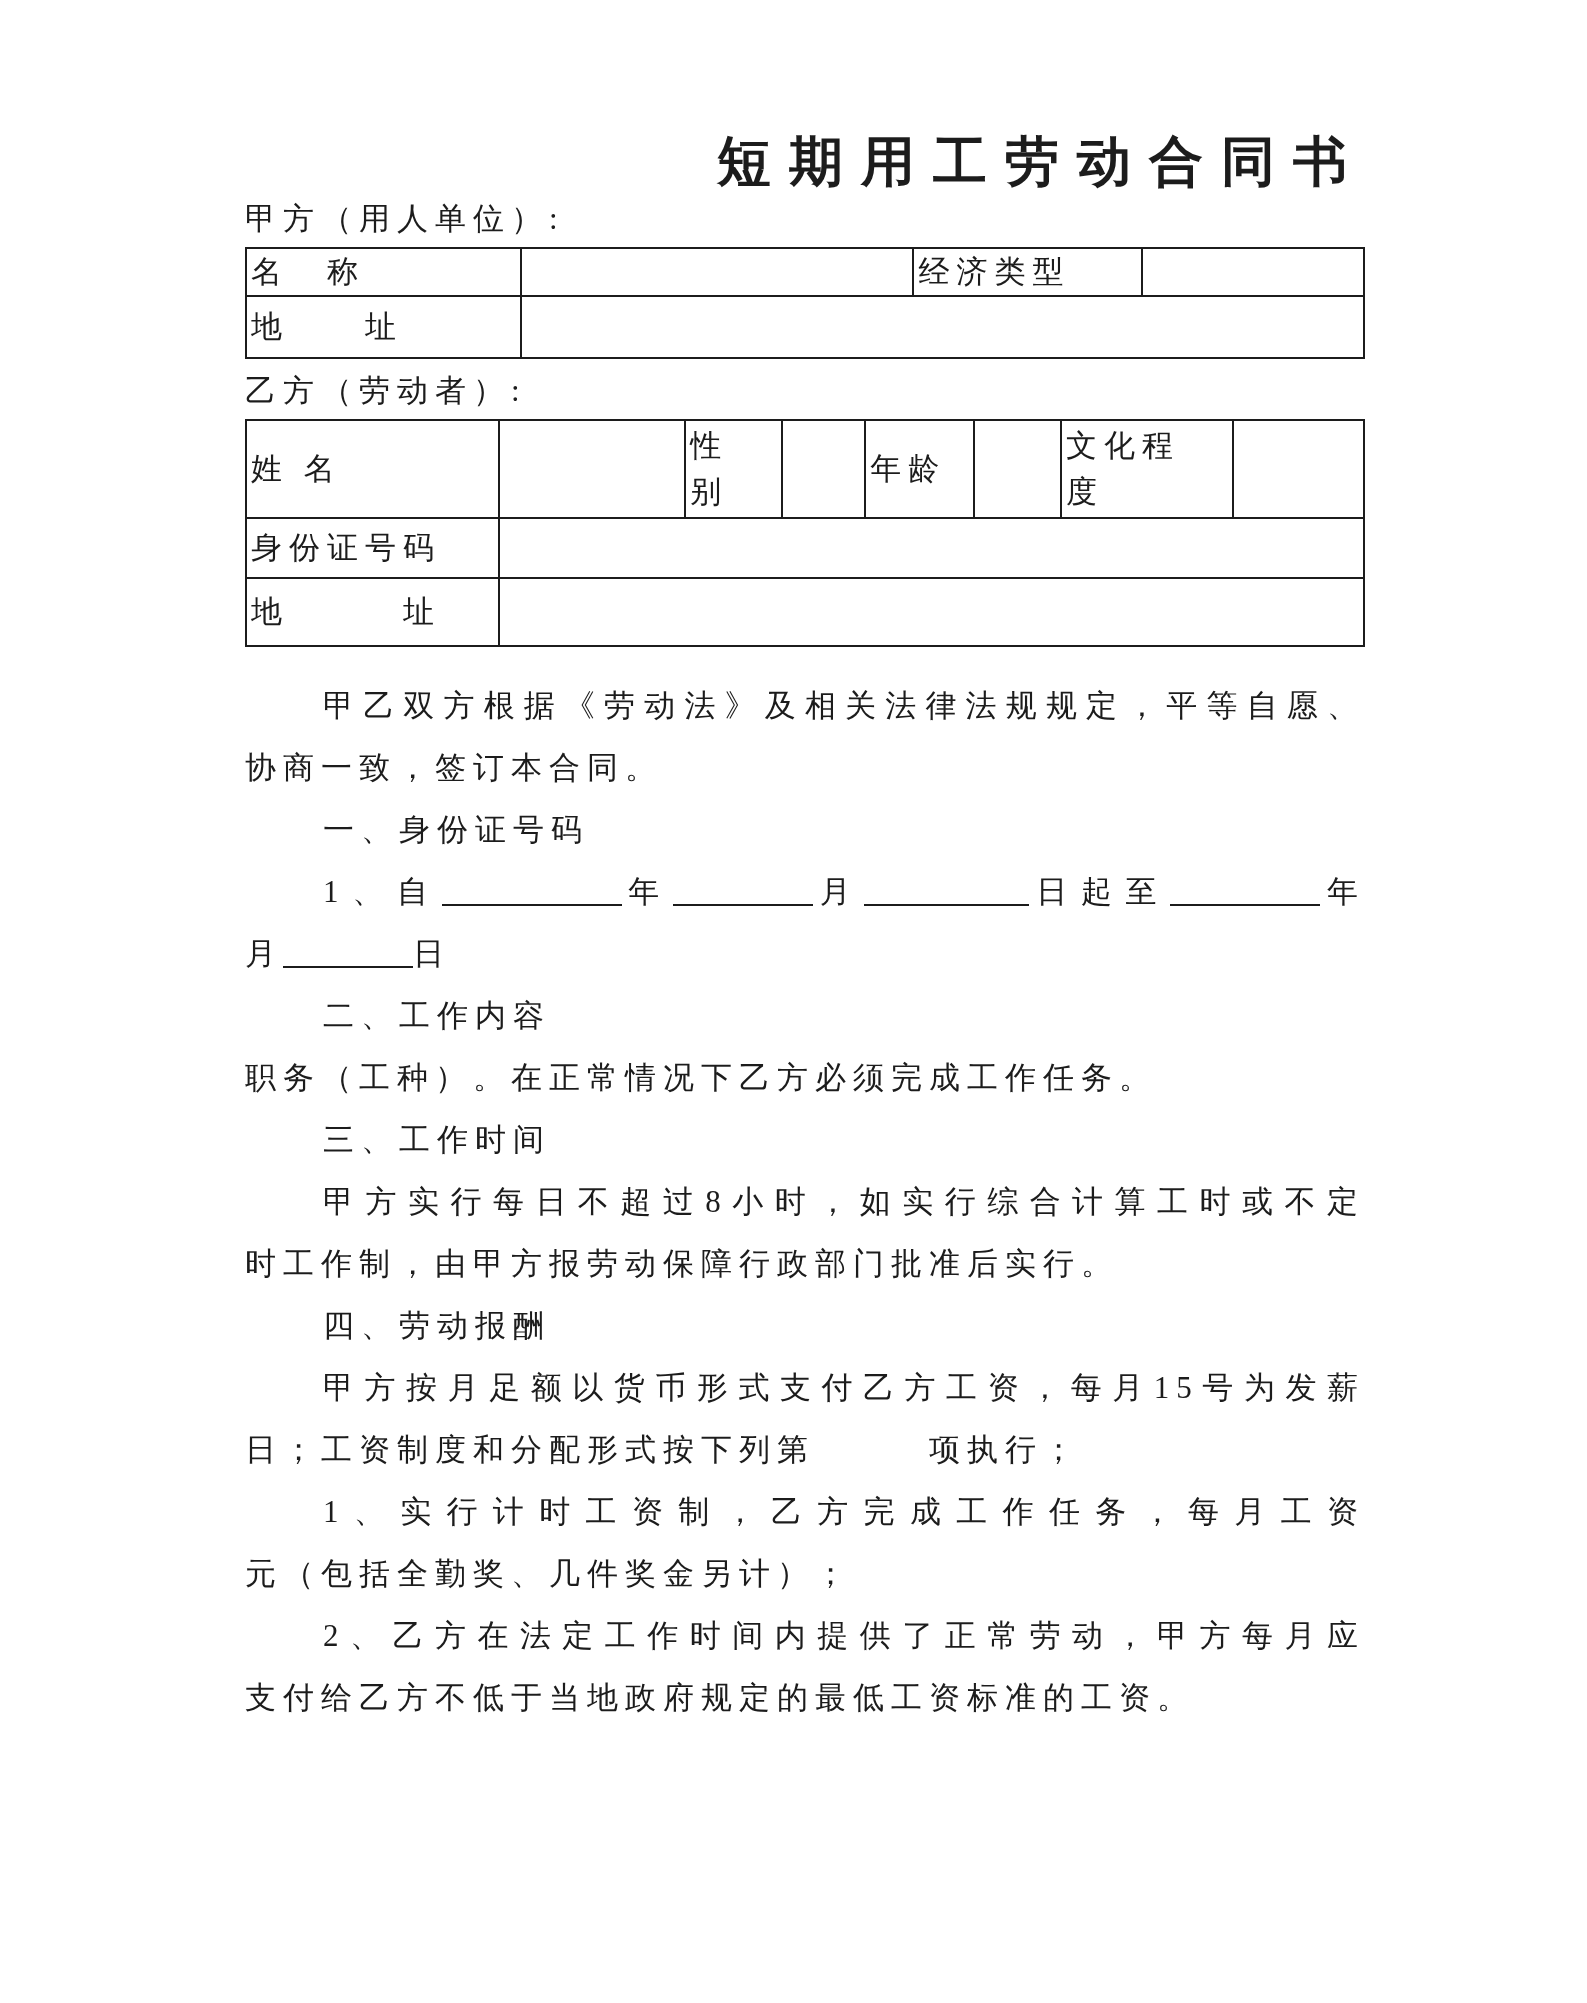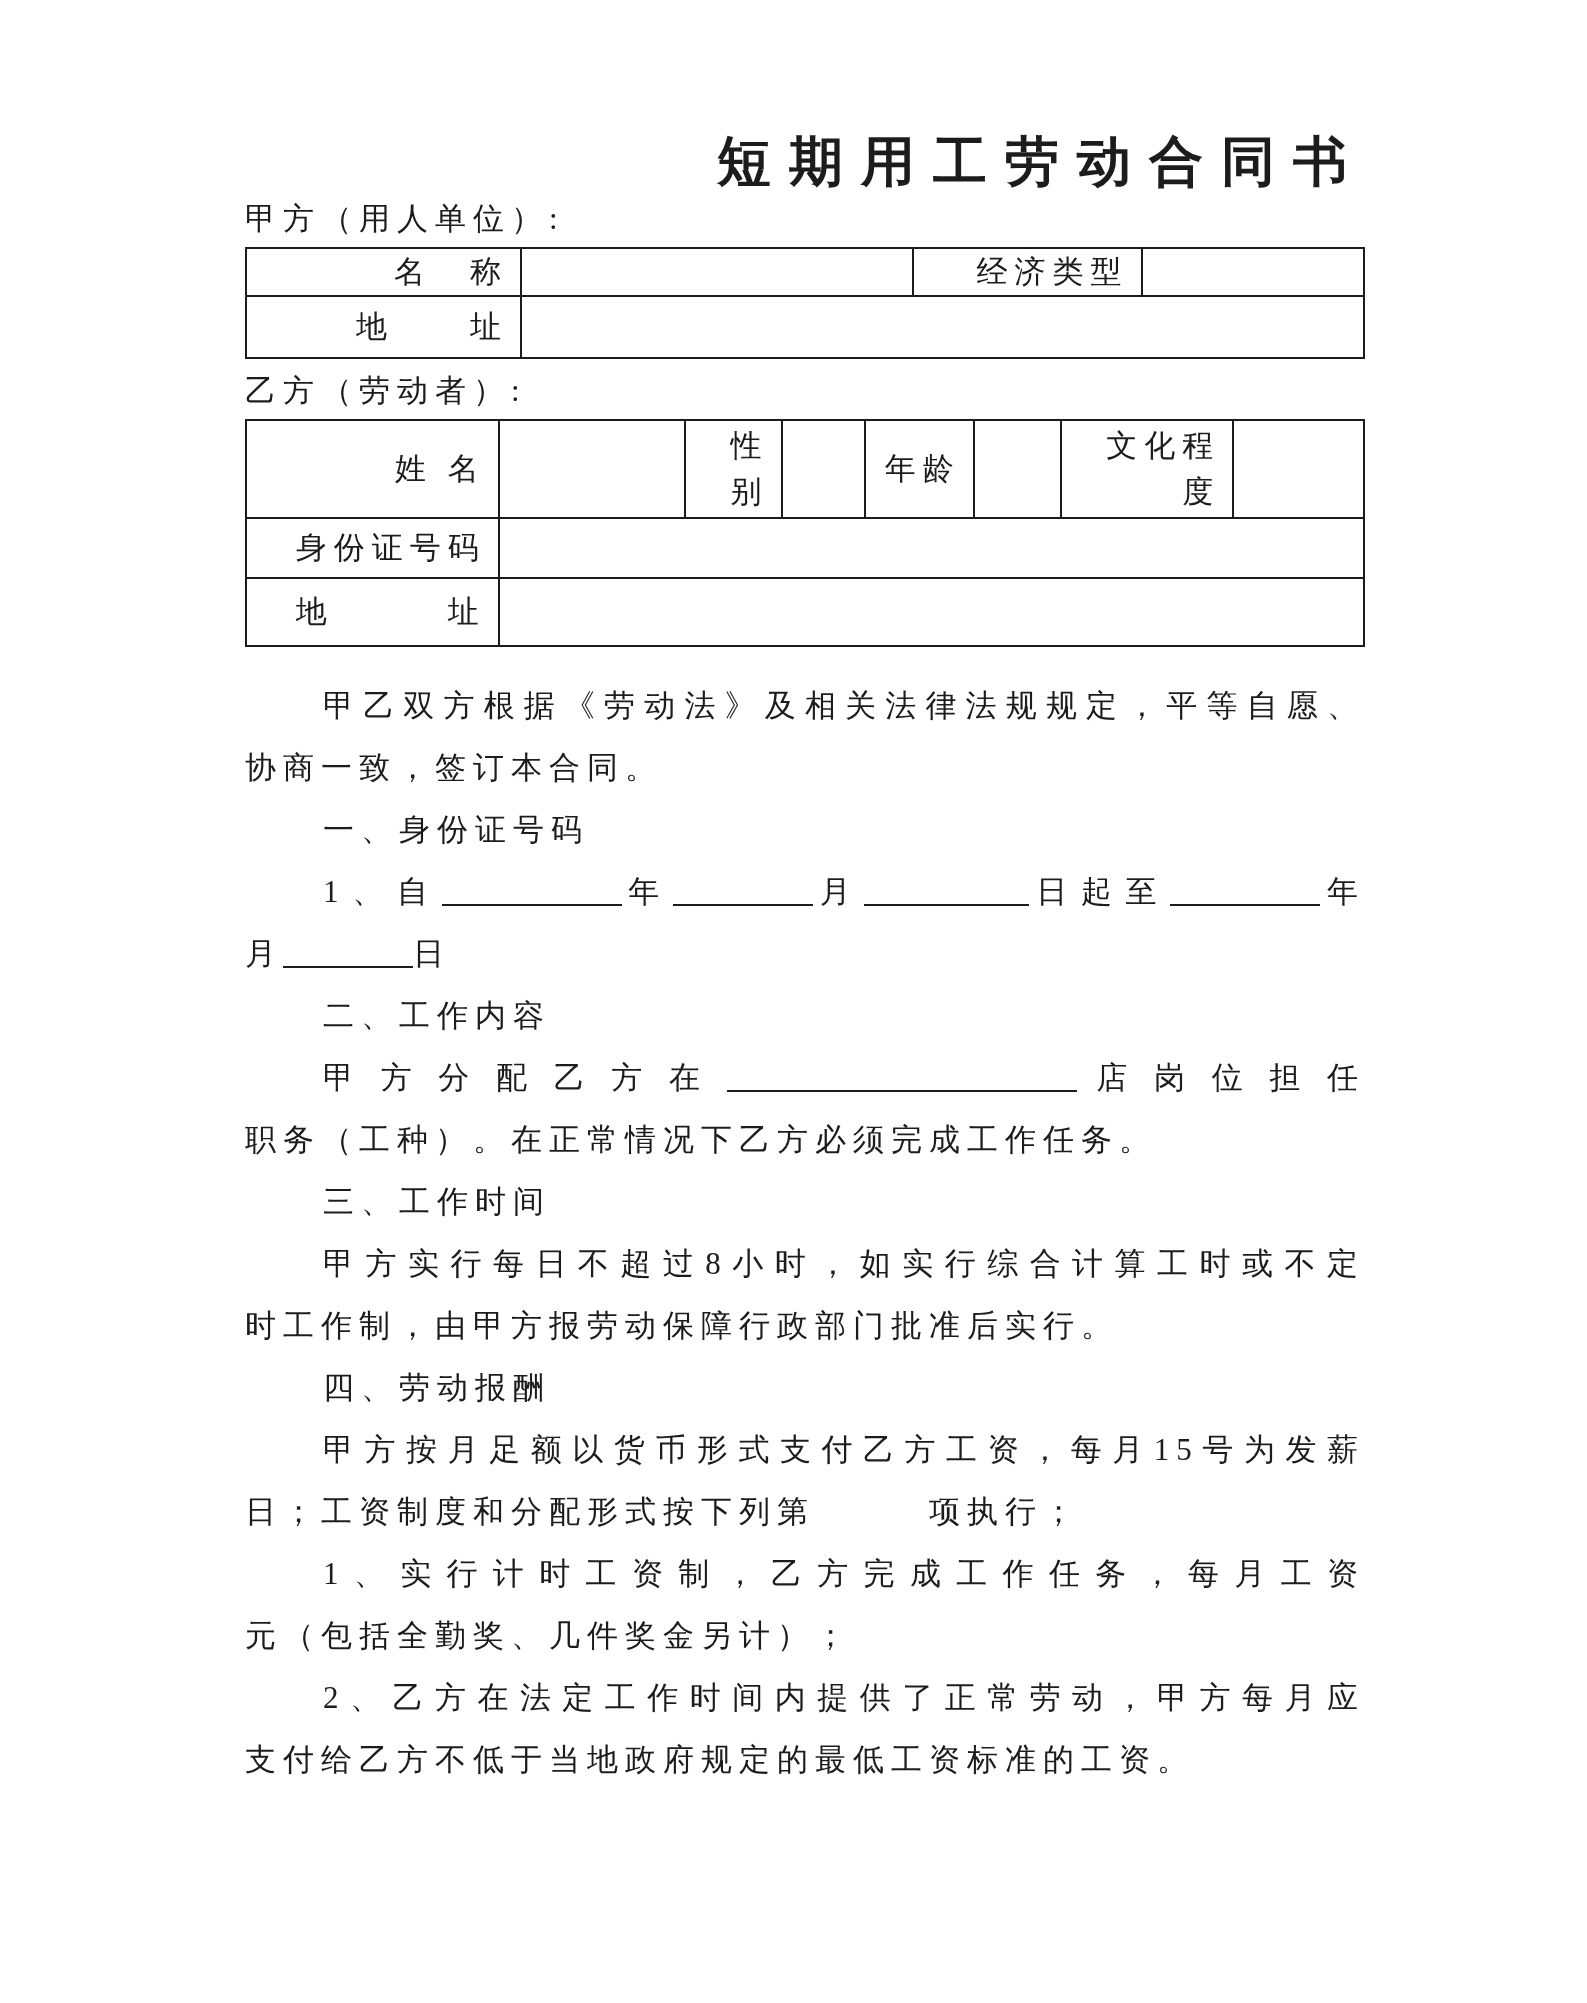--- a/index.html
+++ b/index.html
@@ -31,25 +31,25 @@
   .label-b { margin-top:12px; }
 
   table.form {
     border-collapse:collapse;
     table-layout:fixed;
     width:100%;
     margin-top:8px;
   }
   table.form td {
     border:2px solid #1c1c1c;
-    text-align:right;
+    text-align:left;
     vertical-align:middle;
     font-size:31px;
     letter-spacing:7px;
-    padding:2px 12px;
+    padding:2px 4px;
     overflow:hidden;
   }
   tr.r-a1 { height:48px; }
   tr.r-a2 { height:90px; }
   tr.r-a3 { height:62px; }
   tr.r-b1 { height:92px;margin-left:22px; }
   tr.r-b2 { height:60px; }
   tr.r-b3 { height:68px; }
   td .two-line { display:block; line-height:42px; }
   td .wrap-narrow { display:inline-block; max-width:42px;  line-height:46px; }
@@ -141,21 +141,20 @@
     </tbody>
       </table>
 
     <div class="contract-body">
         <div class="line indent stretch"><span>甲乙双方根据《劳动法》及相关法律法规规定，平等自愿、</span></div>
         <div class="line"><span>协商一致，签订本合同。</span></div>
         <div class="line indent"><span>一、身份证号码</span></div>
         <div class="line indent stretch"><span>1、自</span><span class="blank" style="width: 180px;"></span><span>年</span><span class="blank" style="width: 140px;"></span><span>月</span><span class="blank" style="width: 165px;"></span><span>日起至</span><span class="blank" style="width: 150px;"></span><span>年</span></div>
         <div class="line"><span>月</span><span class="blank" style="width: 130px;"></span><span>日</span></div>
         <div class="line indent"><span>二、工作内容</span></div>
-        <div class="line indent stretch"><span>甲方分配乙方在</span><span class="blank" style="width: 350px;"></span><span>店岗位担任</span></div>
         <div class="line"><span>职务（工种）。在正常情况下乙方必须完成工作任务。</span></div>
         <div class="line indent"><span>三、工作时间</span></div>
         <div class="line indent stretch"><span>甲方实行每日不超过8小时，如实行综合计算工时或不定</span></div>
         <div class="line"><span>时工作制，由甲方报劳动保障行政部门批准后实行。</span></div>
         <div class="line indent"><span>四、劳动报酬</span></div>
         <div class="line indent stretch"><span>甲方按月足额以货币形式支付乙方工资，每月15号为发薪</span></div>
         <div class="line"><span>日；工资制度和分配形式按下列第　　　项执行；</span></div>
         <div class="line indent stretch"><span>1、实行计时工资制，乙方完成工作任务，每月工资</span></div>
         <div class="line"><span>元（包括全勤奖、几件奖金另计）；</span></div>
         <div class="line indent stretch"><span>2、乙方在法定工作时间内提供了正常劳动，甲方每月应</span></div>

